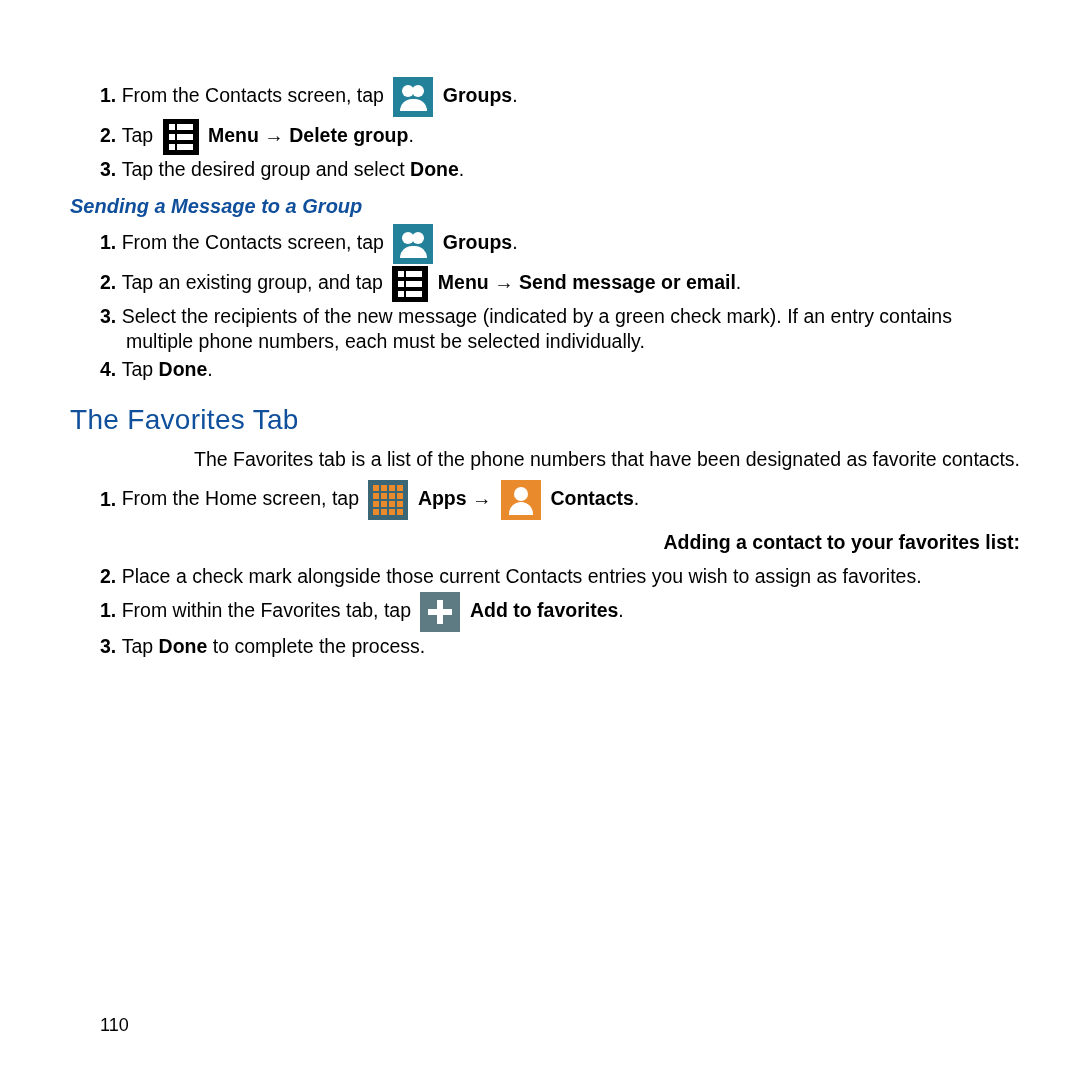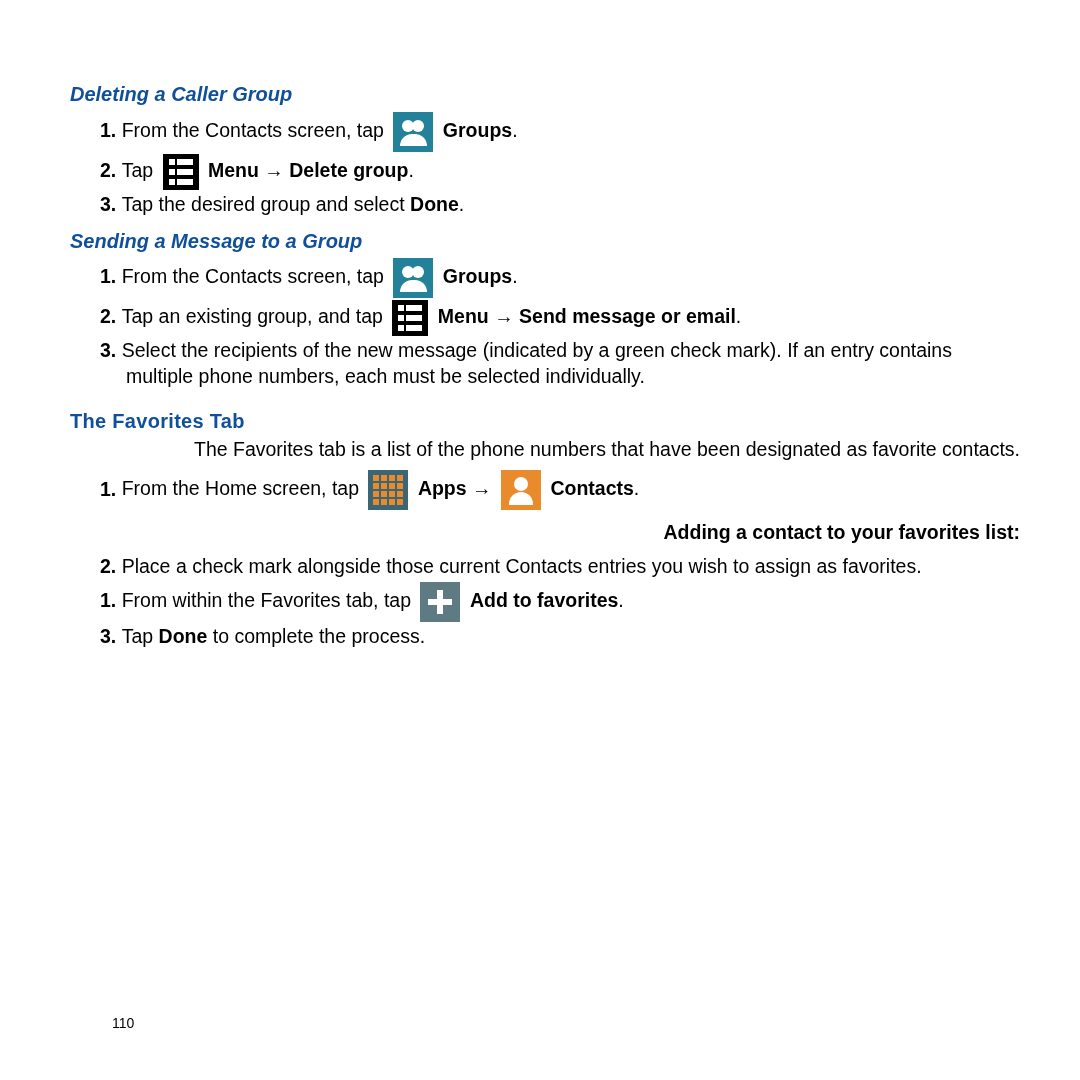--- a/index.html
+++ b/index.html
@@ -18,24 +18,24 @@
     position: relative;
   }
   .subhead {
     font-style: italic;
     font-weight: bold;
     color: #0f4f9b;
     font-size: 20px;
     margin: 6px 0 4px 0;
   }
   .mainhead {
-    font-weight: bold;
+    font-weight: normal;
     color: #0f4f9b;
-    font-size: 20px;
-    margin: 18px 0 2px 0;
+    font-size: 28px;
+    margin: 18px 0 8px 0;
     letter-spacing: 0.3px;
   }
   ol {
     list-style: none;
     margin: 0 0 10px 0;
     padding-left: 0;
   }
   ol > li {
     display: block;
     padding-left: 56px;
@@ -139,30 +139,29 @@
     content:""; position:absolute; background:#fff;
   }
   .icon-plus::before { width:24px; height:6px; top:17px; left:8px; }
   .icon-plus::after  { width:6px; height:24px; top:8px; left:17px; }
   .subtext-bold {
     font-weight: bold;
   }
   .footer-area {
     position: absolute;
     top: 1015px;
-    left: 112px;
-    font-size: 14px;
+    left: 100px;
+    font-size: 18px;
   }
 </style>
 </head>
 <body>
 
 <div class="page">
 
-  <div class="subhead">Deleting a Caller Group</div>
   <ol>
     <li data-num="1">
       <span>From the Contacts screen, tap </span>
       <span class="inline-icon icon-groups"></span>
       <span class="bold">Groups</span><span>.</span>
     </li>
     <li data-num="2">
       <span>Tap </span>
       <span class="inline-icon icon-menu2">
         <span class="sq" style="top:5px"></span><span class="bar" style="top:5px"></span>
@@ -187,20 +186,23 @@
       <span>Tap an existing group, and tap </span>
       <span class="inline-icon icon-menu2">
         <span class="sq" style="top:5px"></span><span class="bar" style="top:5px"></span>
         <span class="sq" style="top:15px"></span><span class="bar" style="top:15px"></span>
         <span class="sq" style="top:25px"></span><span class="bar" style="top:25px"></span>
       </span>
       <span class="bold">Menu → Send message or email</span><span>.</span>
     </li>
     <li data-num="3">
       <span>Select the recipients of the new message (indicated by a green check mark). If an entry contains multiple phone numbers, each must be selected individually.</span>
+    </li>
+    <li data-num="4">
+      <span>Tap </span><span class="bold">Done</span><span>.</span>
     </li>
   </ol>
 
   <div class="mainhead">The Favorites Tab</div>
   <div class="para">The Favorites tab is a list of the phone numbers that have been designated as favorite contacts.</div>
   <ol>
     <li data-num="1">
       <span>From the Home screen, tap </span>
       <span class="inline-icon icon-apps">
         <span class="grid">

